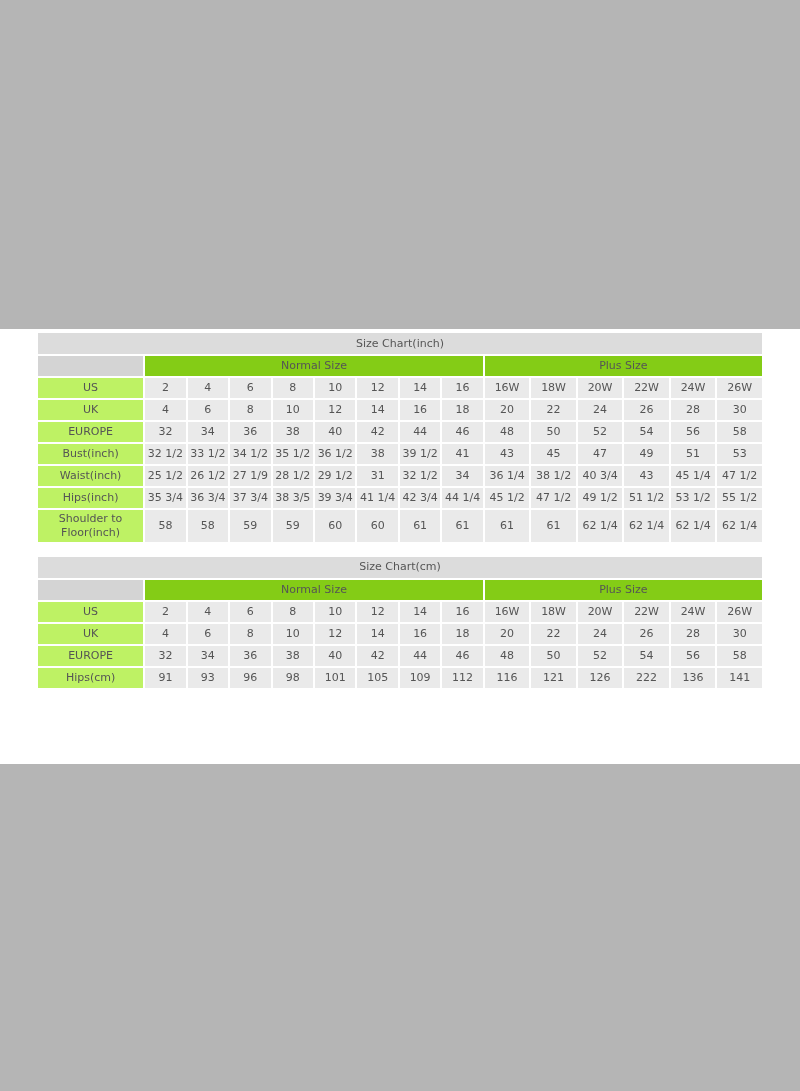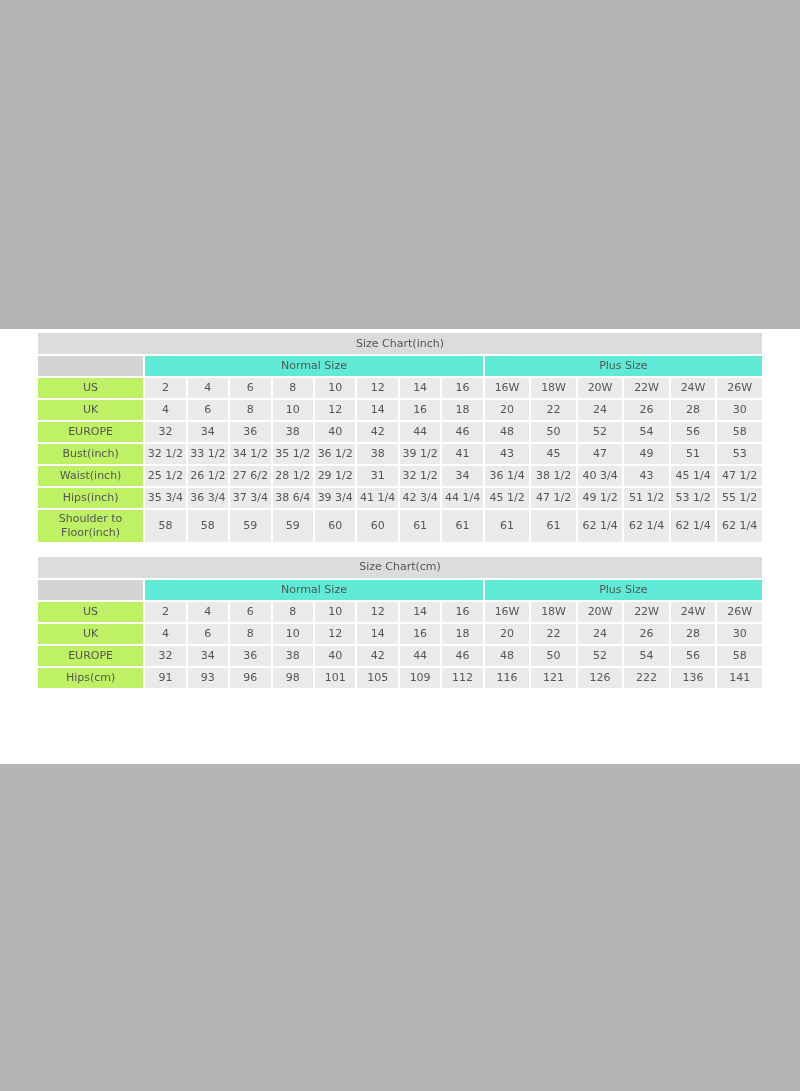--- a/index.html
+++ b/index.html
@@ -31,21 +31,21 @@
     vertical-align: middle;
     padding: 2px 1px;
     overflow: hidden;
   }
   td.title-cell {
     background: #dcdcdc;
     height: 17px;
     font-size: 12px;
   }
   td.group-empty { background: #d4d4d4; }
-  td.group-cell  { background: #5eead4; height: 16px; }
+  td.group-cell  { background: #84cc16; height: 16px; }
   td.lbl         { background: #bef264; height: 16px; }
   td.val         { background: #eaeaea; height: 16px; }
 
   col.c-lbl { width: 104px; }
   col.c-n   { width: 40px; }
   col.c-p   { width: 44px; }
 
   .table-gap { height: 11px; background: #ffffff; }
 </style>
 </head>
@@ -150,39 +150,39 @@
             <td class="val">45</td>
             <td class="val">47</td>
             <td class="val">49</td>
             <td class="val">51</td>
             <td class="val">53</td>
           </tr>
           <tr>
             <td class="lbl">Waist(inch)</td>
             <td class="val">25 1/2</td>
             <td class="val">26 1/2</td>
-            <td class="val">27 6/2</td>
+            <td class="val">27 1/9</td>
             <td class="val">28 1/2</td>
             <td class="val">29 1/2</td>
             <td class="val">31</td>
             <td class="val">32 1/2</td>
             <td class="val">34</td>
             <td class="val">36 1/4</td>
             <td class="val">38 1/2</td>
             <td class="val">40 3/4</td>
             <td class="val">43</td>
             <td class="val">45 1/4</td>
             <td class="val">47 1/2</td>
           </tr>
           <tr>
             <td class="lbl">Hips(inch)</td>
             <td class="val">35 3/4</td>
             <td class="val">36 3/4</td>
             <td class="val">37 3/4</td>
-            <td class="val">38 6/4</td>
+            <td class="val">38 3/5</td>
             <td class="val">39 3/4</td>
             <td class="val">41 1/4</td>
             <td class="val">42 3/4</td>
             <td class="val">44 1/4</td>
             <td class="val">45 1/2</td>
             <td class="val">47 1/2</td>
             <td class="val">49 1/2</td>
             <td class="val">51 1/2</td>
             <td class="val">53 1/2</td>
             <td class="val">55 1/2</td>

